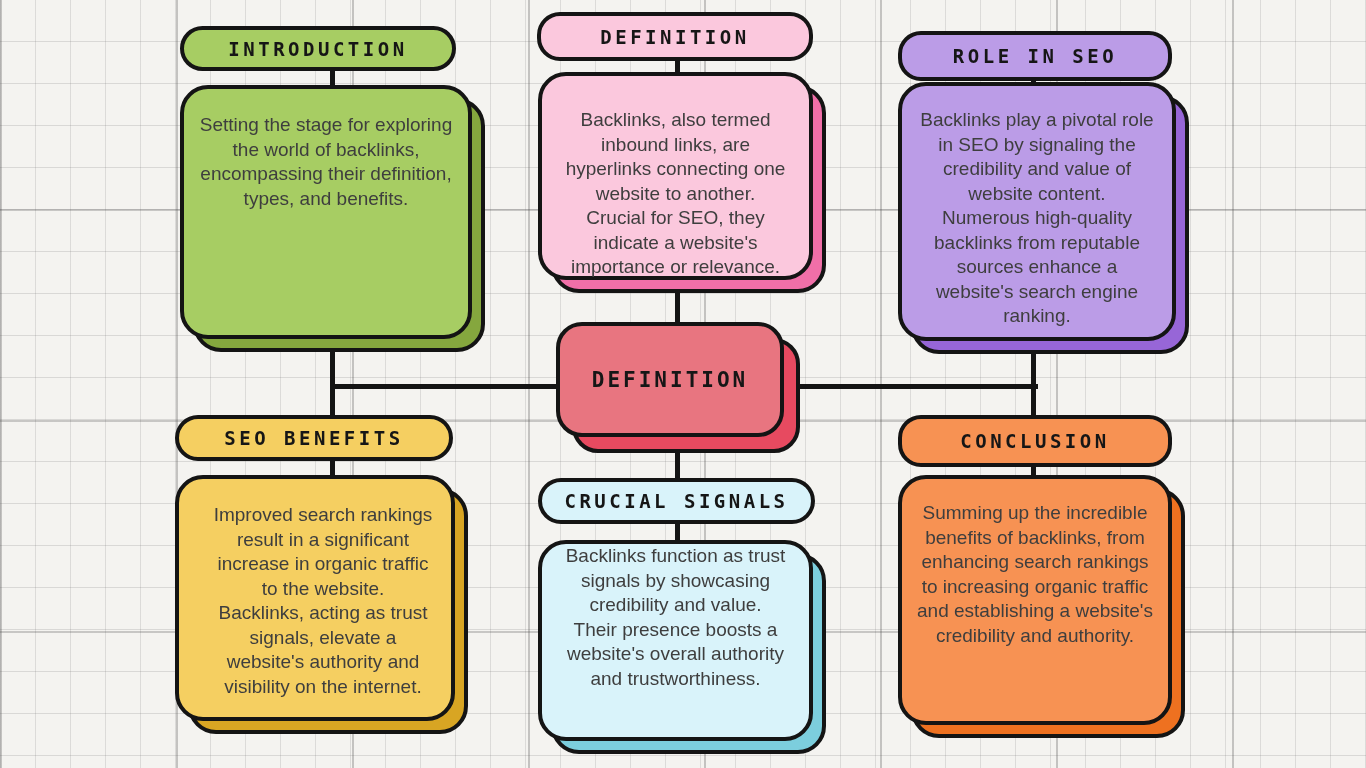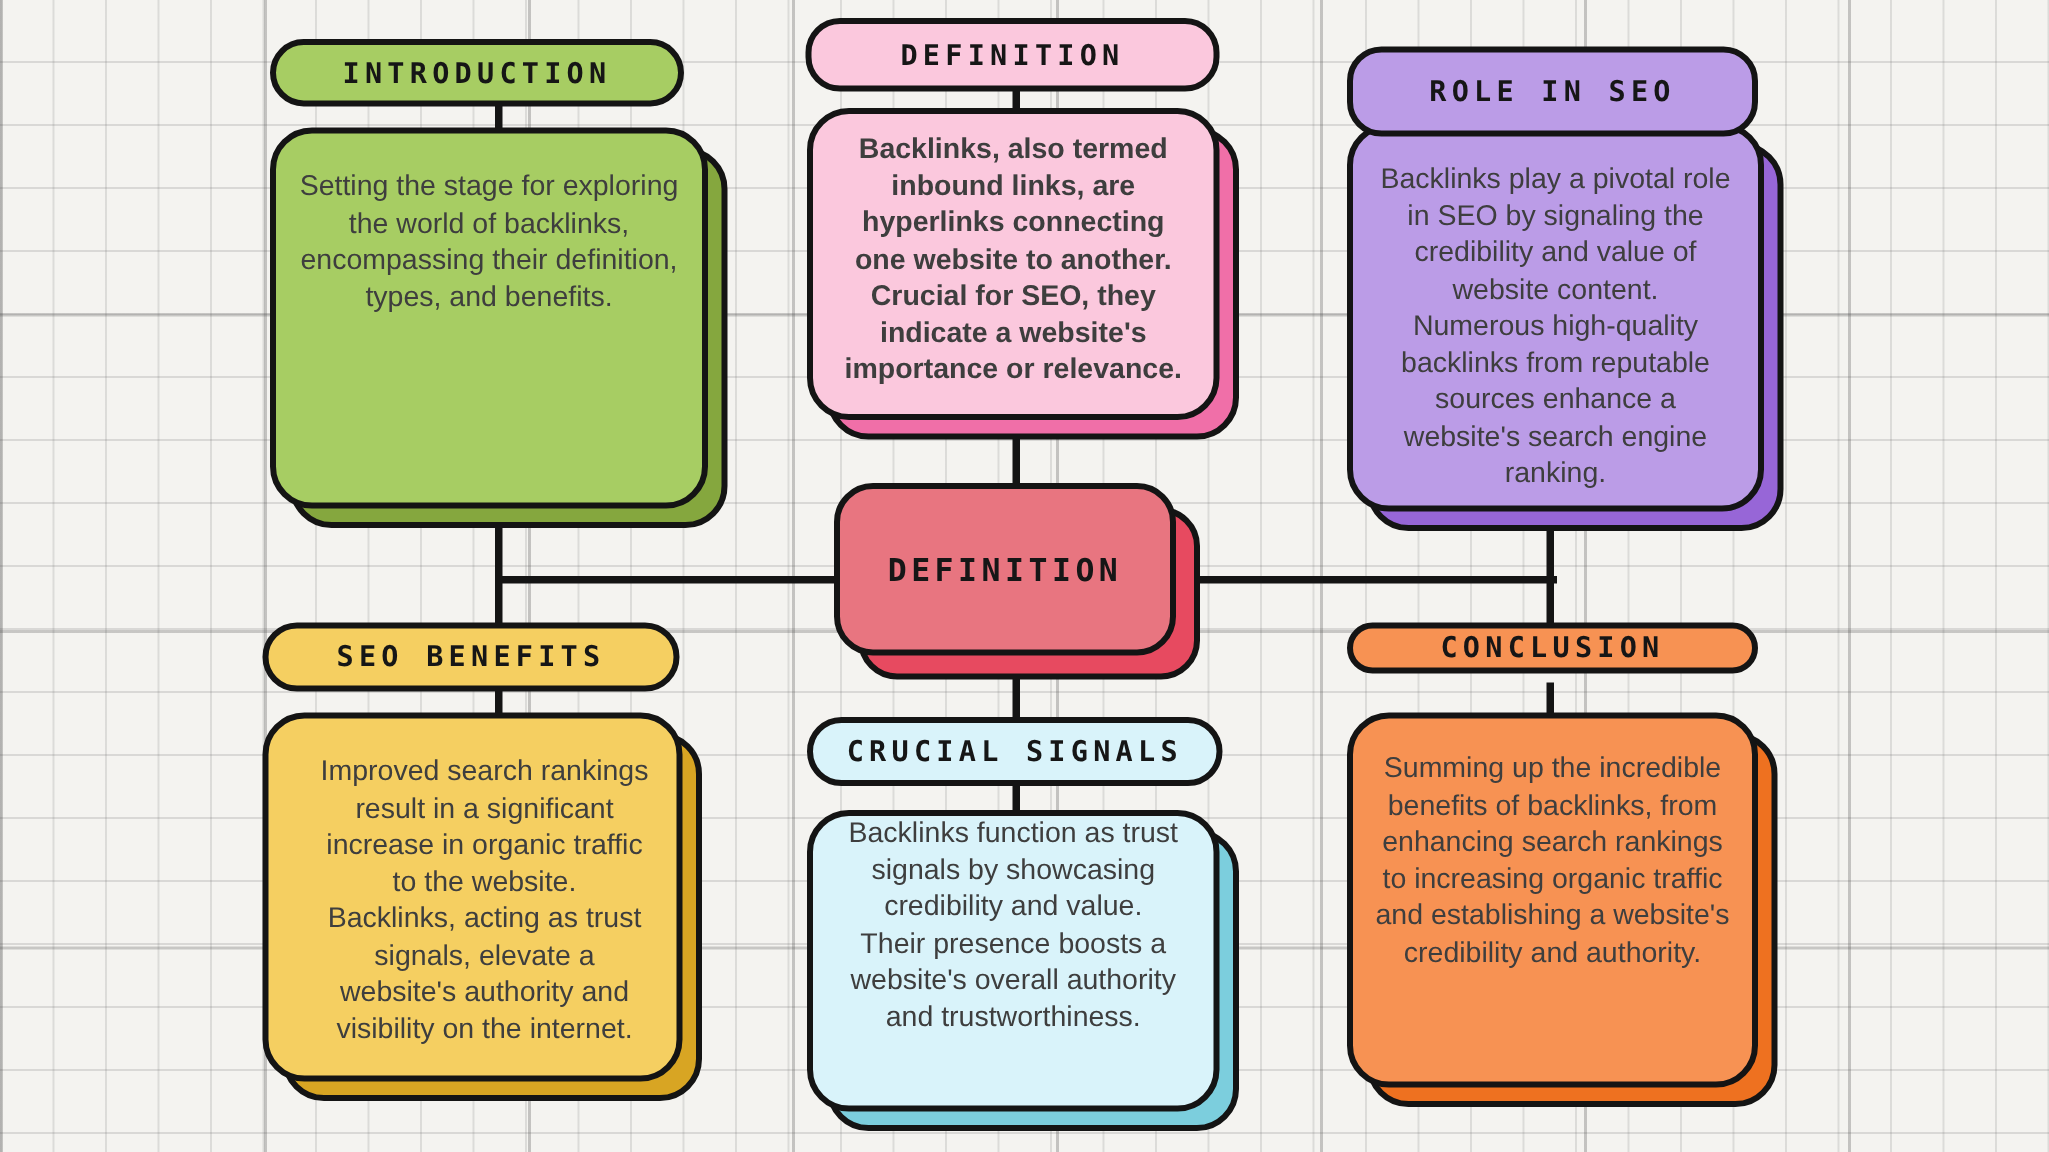--- a/index.html
+++ b/index.html
@@ -46,21 +46,21 @@
     border:4px solid var(--line,#141414);border-radius:28px;
     display:flex;justify-content:center;
   }
   .card-front p{
     margin:0;padding:0 14px;
     font-size:19px;line-height:24.5px;text-align:center;
     color:var(--text,#3e3e3e);
     white-space:pre-line;
   }
   .pt-intro .card-front p{padding-top:24px;}
-  .pt-def .card-front p{padding-top:12px;font-weight:bold;}
+  .pt-def .card-front p{padding-top:32px;}
   .pt-role .card-front p{padding-top:22px;}
   .pt-seo .card-front p{padding-top:24px;margin-left:16px;}
   .pt-cru .card-front p{}
   .pt-con .card-front p{padding-top:22px;}
   
   .center-card .card-shadow{left:16px;top:16px;border-radius:26px;}
   .center-card .card-front{border-radius:26px;flex-direction:column;align-items:center;justify-content:center;}
   .center-title{display:flex;flex-direction:column;align-items:center;gap:4px;}
   .center-title span{
     font-family:"DejaVu Sans Mono", monospace;
@@ -104,21 +104,21 @@
     <div class="card pt-def" style="left:538px;top:72px;width:275px;height:208px;">
       <div class="card-shadow"></div>
       <div class="card-front">
         <p>Backlinks, also termed inbound links, are hyperlinks connecting one website to another.
 Crucial for SEO, they indicate a website's importance or relevance.</p>
       </div>
     </div>
   </div>
 
   <div style="--fill: #bb9ce7; --shadow: #9766d7;">
-    <div class="pill" style="left:898px;top:31px;width:274px;height:60px;">
+    <div class="pill" style="left:898px;top:31px;width:274px;height:50px;">
       <span>ROLE IN SEO</span>
     </div>
     <div class="card pt-role" style="left:898px;top:82px;width:278px;height:259px;">
       <div class="card-shadow"></div>
       <div class="card-front">
         <p>Backlinks play a pivotal role in SEO by signaling the credibility and value of website content.
 Numerous high-quality backlinks from reputable sources enhance a website's search engine ranking.</p>
       </div>
     </div>
   </div>
@@ -154,21 +154,21 @@
     <div class="card pt-cru" style="left:538px;top:540px;width:275px;height:201px;">
       <div class="card-shadow"></div>
       <div class="card-front">
         <p>Backlinks function as trust signals by showcasing credibility and value.
 Their presence boosts a website's overall authority and trustworthiness.</p>
       </div>
     </div>
   </div>
 
   <div style="--fill: #f79253; --shadow: #ee7120;">
-    <div class="pill" style="left:898px;top:415px;width:274px;height:34px;">
+    <div class="pill" style="left:898px;top:415px;width:274px;height:52px;">
       <span>CONCLUSION</span>
     </div>
     <div class="card pt-con" style="left:898px;top:475px;width:274px;height:250px;">
       <div class="card-shadow"></div>
       <div class="card-front">
         <p>Summing up the incredible benefits of backlinks, from enhancing search rankings to increasing organic traffic and establishing a website's credibility and authority.</p>
       </div>
     </div>
   </div>
 

